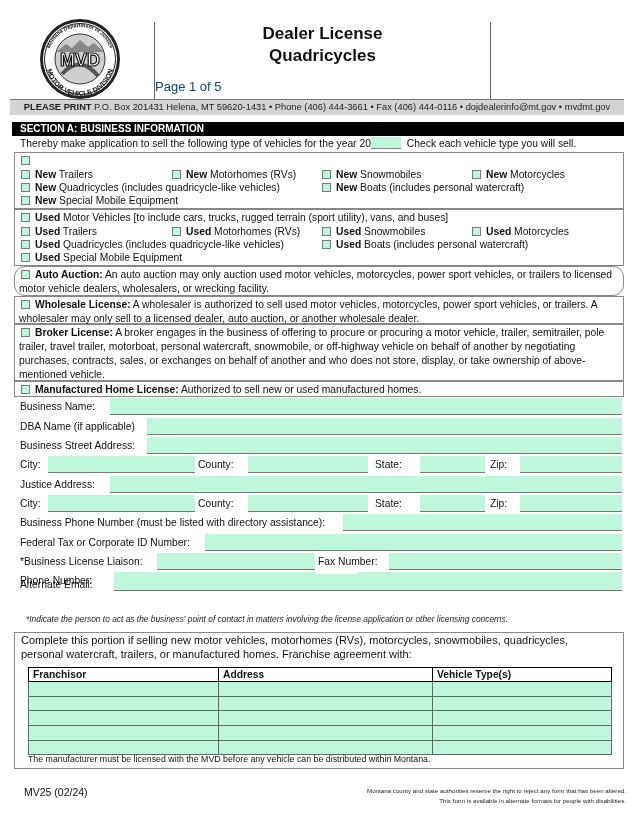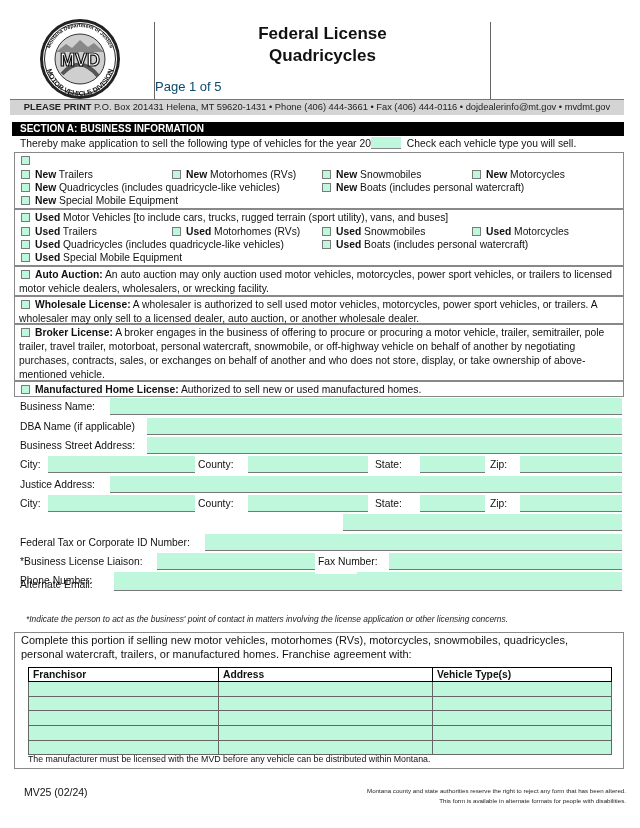--- a/index.html
+++ b/index.html
@@ -57,21 +57,21 @@
     <path d="M24 34 L34 26 L40 30 L48 22 L56 29 L62 25 L72 34 Z" fill="#888"></path>
     <path d="M30 56 Q48 36 66 58" fill="none" stroke="#555" stroke-width="4"></path>
     <text x="48" y="48" text-anchor="middle" font-family="Liberation Sans, sans-serif" font-weight="bold" font-size="18" fill="#fff" stroke="#111" stroke-width="1.2">MVD</text>
     <path id="arcTop" d="M16 41 A32 32 0 0 1 80 41" fill="none"></path>
     <path id="arcBot" d="M14 44 A34 34 0 0 0 82 44" fill="none"></path>
     <text font-family="Liberation Sans, sans-serif" font-size="5.3" fill="#111" font-weight="bold"><textPath href="#arcTop" startOffset="50%" text-anchor="middle">Montana Department of Justice</textPath></text>
     <text font-family="Liberation Sans, sans-serif" font-size="7" fill="#111" font-weight="bold"><textPath href="#arcBot" startOffset="50%" text-anchor="middle">MOTOR VEHICLE DIVISION</textPath></text>
   </svg>
   <div class="hdr-div-l"></div>
   <div class="title">
-    <div>Federal License</div>
+    <div>Dealer License</div>
     <div>Quadricycles</div>
   </div>
   <div class="page-of">Page 1 of 5</div>
   <div class="hdr-div-r"></div>
 </div>
 
 <div class="contact-bar"><b>PLEASE PRINT</b><span> P.O. Box 201431 Helena, MT 59620-1431 • Phone (406) 444-3661 • Fax (406) 444-0116 • dojdealerinfo@mt.gov • mvdmt.gov</span></div>
 
 <div class="section-head">SECTION A: BUSINESS INFORMATION</div>
 
@@ -123,21 +123,21 @@
     <span class="lbl" style="left:20px"><b>Used</b><span> Quadricycles (includes quadricycle-like vehicles)</span></span>
     <span class="cb" style="left:307px"></span>
     <span class="lbl" style="left:321px"><b>Used</b><span> Boats (includes personal watercraft)</span></span>
   </div>
   <div class="row" style="margin-top:-2px">
     <span class="cb" style="left:6px"></span>
     <span class="lbl" style="left:20px"><b>Used</b><span> Special Mobile Equipment</span></span>
   </div>
 </div>
 
-<div class="box" style="top:266px; height:30px;">
+<div class="box" style="top:266px; height:30px;border-radius:11px;">
   <div class="para"><span class="cb-inline"></span><b>Auto Auction:</b><span> An auto auction may only auction used motor vehicles, motorcycles, power sport vehicles, or trailers to licensed motor vehicle dealers, wholesalers, or wrecking facility.</span></div>
 </div>
 <div class="box" style="top:296px; height:28px;">
   <div class="para"><span class="cb-inline"></span><b>Wholesale License:</b><span> A wholesaler is authorized to sell used motor vehicles, motorcycles, power sport vehicles, or trailers. A wholesaler may only sell to a licensed dealer, auto auction, or another wholesale dealer.</span></div>
 </div>
 <div class="box" style="top:324px; height:57px;">
   <div class="para"><span class="cb-inline"></span><b>Broker License:</b><span> A broker engages in the business of offering to procure or procuring a motor vehicle, trailer, semitrailer, pole trailer, travel trailer, motorboat, personal watercraft, snowmobile, or off-highway vehicle on behalf of another by negotiating purchases, contracts, sales, or exchanges on behalf of another and who does not store, display, or take ownership of above-mentioned vehicle.</span></div>
 </div>
 <div class="box" style="top:381px; height:16px;">
   <div class="para"><span class="cb-inline"></span><b>Manufactured Home License:</b><span> Authorized to sell new or used manufactured homes.</span></div>
@@ -173,20 +173,21 @@
   <span class="flabel">City:</span>
   <div class="fld" style="left:28px; width:147px"></div>
   <span class="flabel" style="left:178px">County:</span>
   <div class="fld" style="left:228px; width:120px"></div>
   <span class="flabel" style="left:355px">State:</span>
   <div class="fld" style="left:400px; width:65px"></div>
   <span class="flabel" style="left:470px">Zip:</span>
   <div class="fld" style="left:500px; width:102px"></div>
 </div>
 <div class="field-row" style="top:514px">
+  <span class="flabel">Business Phone Number (must be listed with directory assistance):</span>
   <div class="fld" style="left:323px; width:279px"></div>
 </div>
 <div class="field-row" style="top:534px">
   <span class="flabel">Federal Tax or Corporate ID Number:</span>
   <div class="fld" style="left:185px; width:417px"></div>
 </div>
 <div class="field-row" style="top:553px">
   <span class="flabel">*Business License Liaison:</span>
   <div class="fld" style="left:137px; width:158px"></div>
   <span class="flabel" style="left:298px">Fax Number:</span>

